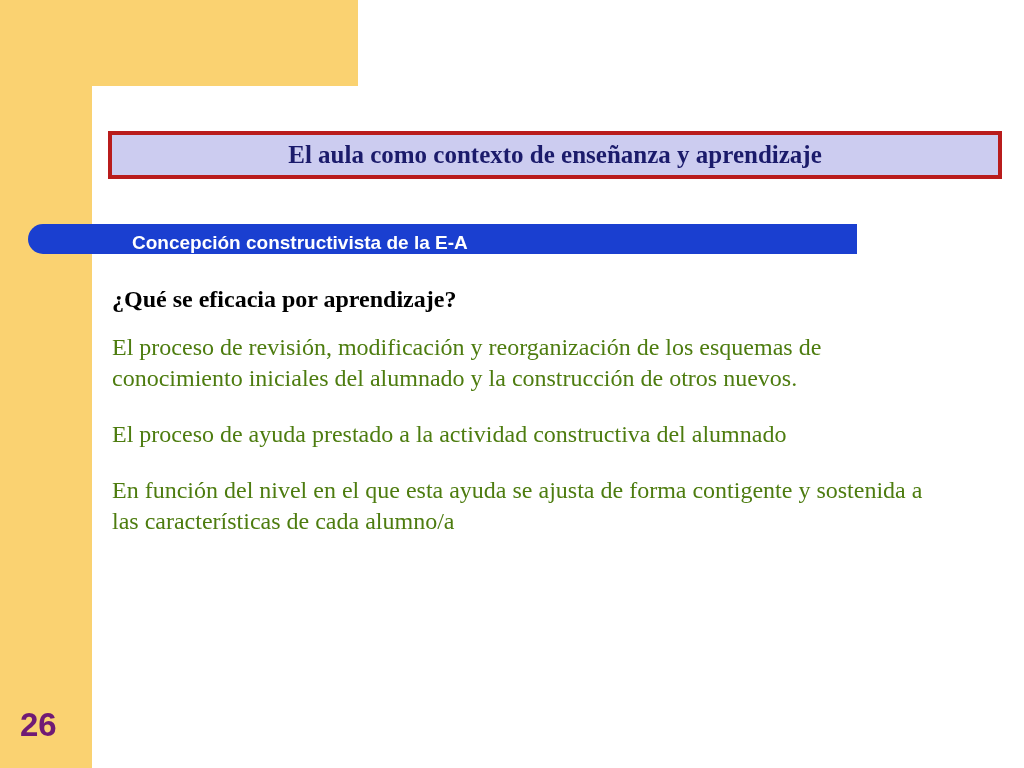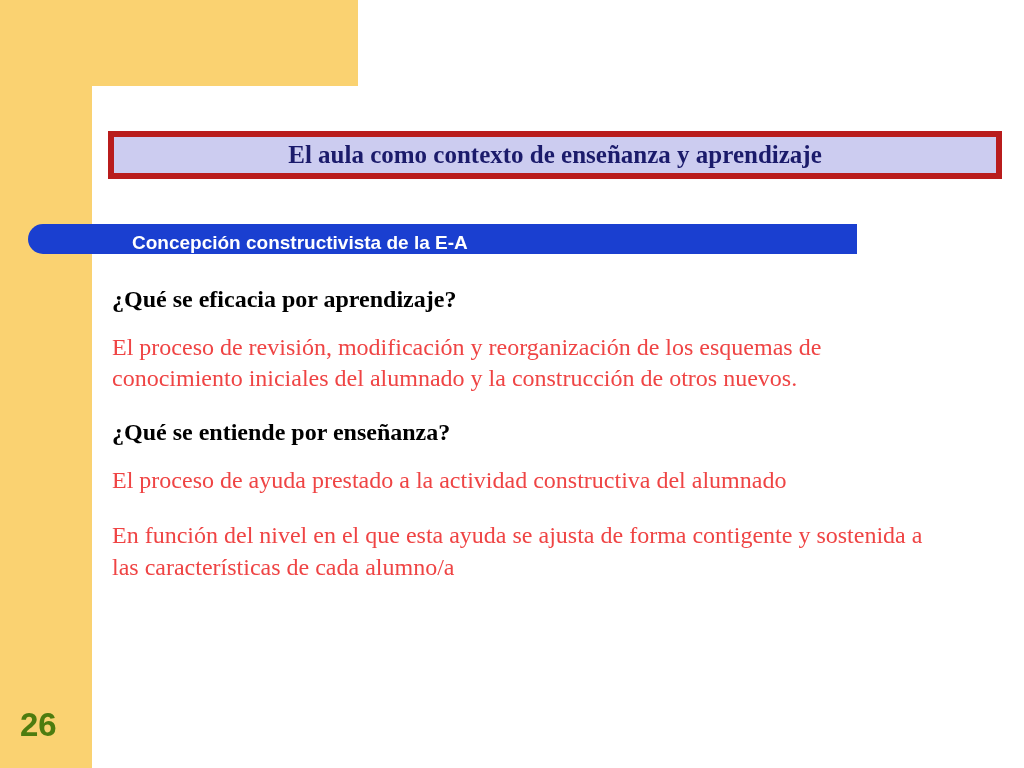--- a/index.html
+++ b/index.html
@@ -46,32 +46,32 @@
     background: #ffffff;
     border-top-left-radius: 26px;
   }
   .slide-number {
     position: absolute;
     left: 20px;
     top: 706px;
     font-family: "Liberation Sans", sans-serif;
     font-size: 33px;
     font-weight: bold;
-    color: #4d7c0f;
+    color: #701a75;
     letter-spacing: 0px;
   }
   
   .title-box {
     position: absolute;
     left: 108px;
     top: 131px;
     width: 894px;
     height: 48px;
     background: #ccccf0;
-    border: 6px solid #b91c1c;
+    border: 4px solid #b91c1c;
     box-sizing: border-box;
     display: flex;
     align-items: center;
     justify-content: center;
   }
   .title-text {
     font-family: "Liberation Serif", serif;
     font-size: 25px;
     font-weight: bold;
     color: #1b1b6b;
@@ -111,21 +111,21 @@
     font-family: "Liberation Serif", serif;
     font-size: 24px;
     font-weight: bold;
     color: #000000;
     margin: 0 0 18px 0;
     line-height: 1.15;
   }
   .a {
     font-family: "Liberation Serif", serif;
     font-size: 24px;
-    color: #ef4444;
+    color: #4d7c0f;
     margin: 0 0 24px 0;
     line-height: 1.32;
     max-width: 830px;
   }
   .a.last {
     margin-bottom: 17px;
   }
 </style>
 </head>
 <body>
@@ -144,20 +144,19 @@
 
   <div class="subtitle-bar">
     <div class="subtitle-text">Concepción constructivista de la E-A</div>
   </div>
 
   <div class="body-content">
 
     <p class="q">¿Qué se eficacia por aprendizaje?</p>
     <p class="a">El  proceso de revisión, modificación y reorganización  de los esquemas de conocimiento iniciales del alumnado y la construcción de otros nuevos.</p>
 
-    <p class="q">¿Qué se entiende por enseñanza?</p>
     <p class="a">El proceso de ayuda prestado a la actividad constructiva del alumnado</p>
 
     <p class="a last">En función del nivel en el que esta ayuda se ajusta de forma contigente y sostenida a las características de cada alumno/a</p>
 
   </div>
 
 </div>
 
 </body></html>

